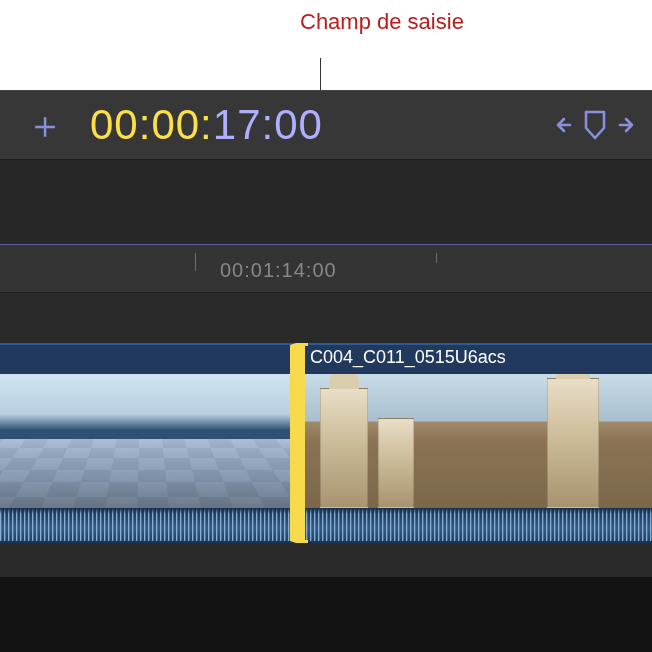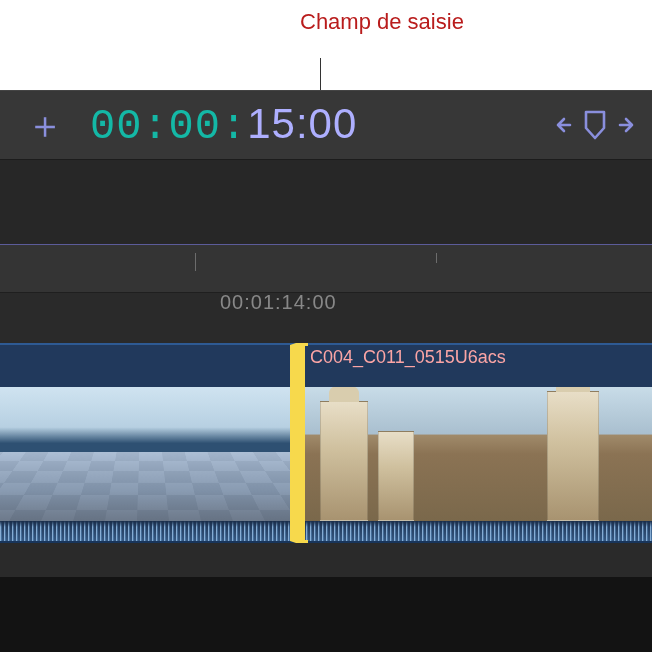--- a/index.html
+++ b/index.html
@@ -59,21 +59,21 @@
       padding: 2px 8px;
       cursor: pointer;
     }
     .timecode {
       font-size: 42px;
       font-weight: 400;
       letter-spacing: 1px;
       font-family: "Helvetica Neue", Arial, sans-serif;
       flex: 1;
     }
-    .tc-dim { color: #14b8a6; font-family: Liberation Mono, monospace; }
+    .tc-dim { color: #fde047; }
     .tc-bright { color: #aeafff; }
     .skim-icon {
       color: #8a8fdd;
       display: flex;
       align-items: center;
       gap: 2px;
       cursor: pointer;
     }
     .skim-icon svg { display: block; }
 
@@ -99,21 +99,20 @@
       background: #6c6c6c;
     }
     .tick.short { height: 10px; top: 8px; }
     .ruler-tc {
       position: absolute;
       top: 14px;
       left: 220px;
       color: #888;
       font-size: 20px;
       letter-spacing: 1px;
-      margin-top: 32px;
     }
 
     
     .gap {
       height: 50px;
       background: #2a2a2a;
     }
 
     
     .track {
@@ -128,23 +127,23 @@
       border-top: 2px solid #2e5a93;
       border-bottom: 2px solid #18355b;
       background: #2e5072;
       overflow: hidden;
     }
     .clip-a { width: 296px; border-right: 6px solid #f7d94c; }
     .clip-b { flex: 1; border-left: 6px solid #f7d94c; }
 
     
     .clip-titlebar {
-      height: 42px;
+      height: 29px;
       background: rgba(30, 50, 85, 0.75);
-      color: #fca5a5;
+      color: #ffffff;
       font-size: 18px;
       padding: 2px 8px;
       white-space: nowrap;
       overflow: hidden;
     }
 
     
     .filmstrip {
       position: relative;
       height: 134px;
@@ -229,21 +228,21 @@
   <div>Champ de saisie</div>
 </div>
 <div class="callout-line"></div>
 
 <div class="app">
 
   <div class="toolbar">
     <div class="plus-icon">＋</div>
 
     <div class="timecode">
-      <span class="tc-dim">00:00:</span><span class="tc-bright">15:00</span>
+      <span class="tc-dim">00:00:</span><span class="tc-bright">17:00</span>
     </div>
 
     <div class="skim-icon">
       <svg width="78" height="34" viewBox="0 0 78 34">
         <g fill="none" stroke="#8a8fdd" stroke-width="2.6" stroke-linecap="round" stroke-linejoin="round">
           <path d="M14 17 L2 17 M8 11 L2 17 L8 23"></path>
           <path d="M64 17 L76 17 M70 11 L76 17 L70 23"></path>
           <path d="M30 4 L48 4 L48 20 L39 30 L30 20 Z"></path>
         </g>
       </svg>

